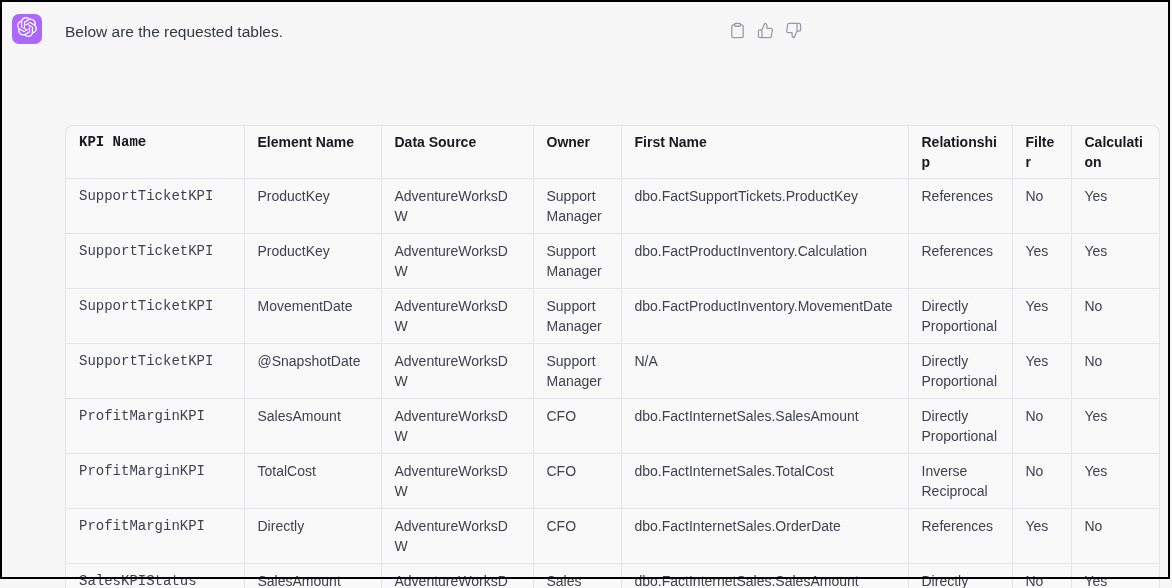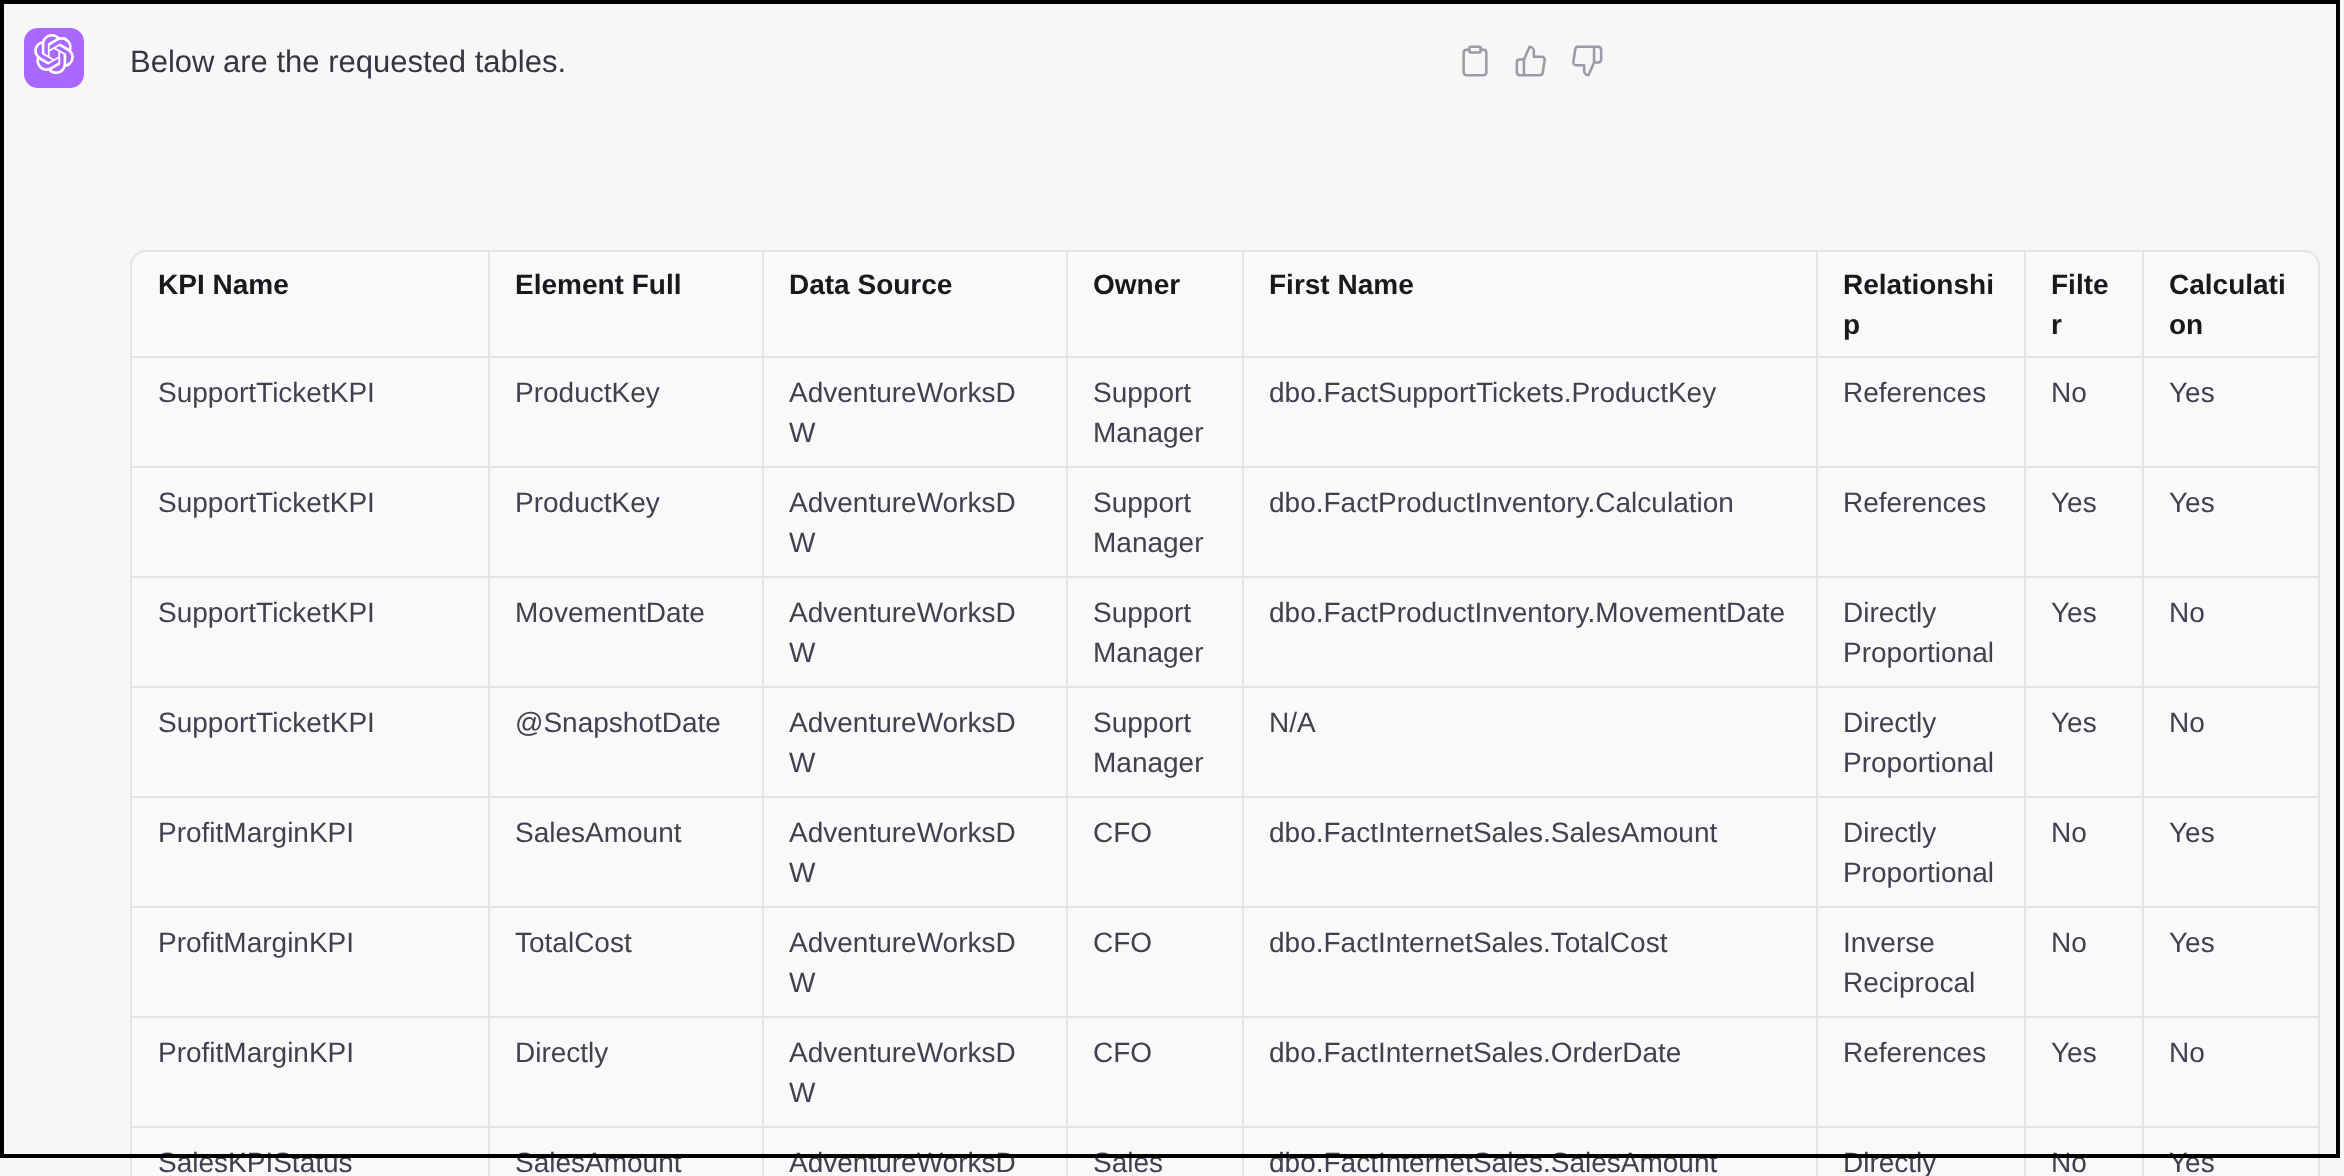--- a/index.html
+++ b/index.html
@@ -43,21 +43,21 @@
     border-collapse: collapse; table-layout: fixed;
     width: 1095px; font-size: 14px; color: #40414f;
   }
   th, td {
     border: 1px solid #e3e3e8;
     text-align: left; vertical-align: top;
     padding: 7px 13px; line-height: 20px;
     overflow: hidden; word-wrap: break-word;
   }
   th { font-weight: 700; color: #17191c; padding: 6px 13px; }
-  tr > :first-child { border-left: none; }
+  tr > :first-child { border-left: none; font-family: Liberation Mono, monospace; }
   tr > :last-child { border-right: none; }
   thead tr > * { border-top: none; }
 
   .frame {
     position: absolute; left: 0; top: 0;
     width: 1170px; height: 579px;
     border: 2px solid #000000;
     pointer-events: none; z-index: 5;
   }
 </style>
@@ -110,21 +110,21 @@
           <col style="width:152px">
           <col style="width:88px">
         <col style="width:287px">
           <col style="width:104px">
           <col style="width:59px">
           <col style="width:90px">
       </colgroup>
       <thead>
         <tr>
             <th>KPI Name</th>
-            <th>Element Full</th>
+            <th>Element Name</th>
             <th>Data Source</th>
             <th>Owner</th>
             <th>First Name</th>
             <th>Relationship</th>
             <th>Filter</th>
             <th>Calculation</th>
           </tr>
       </thead>
       <tbody>
           <tr>

